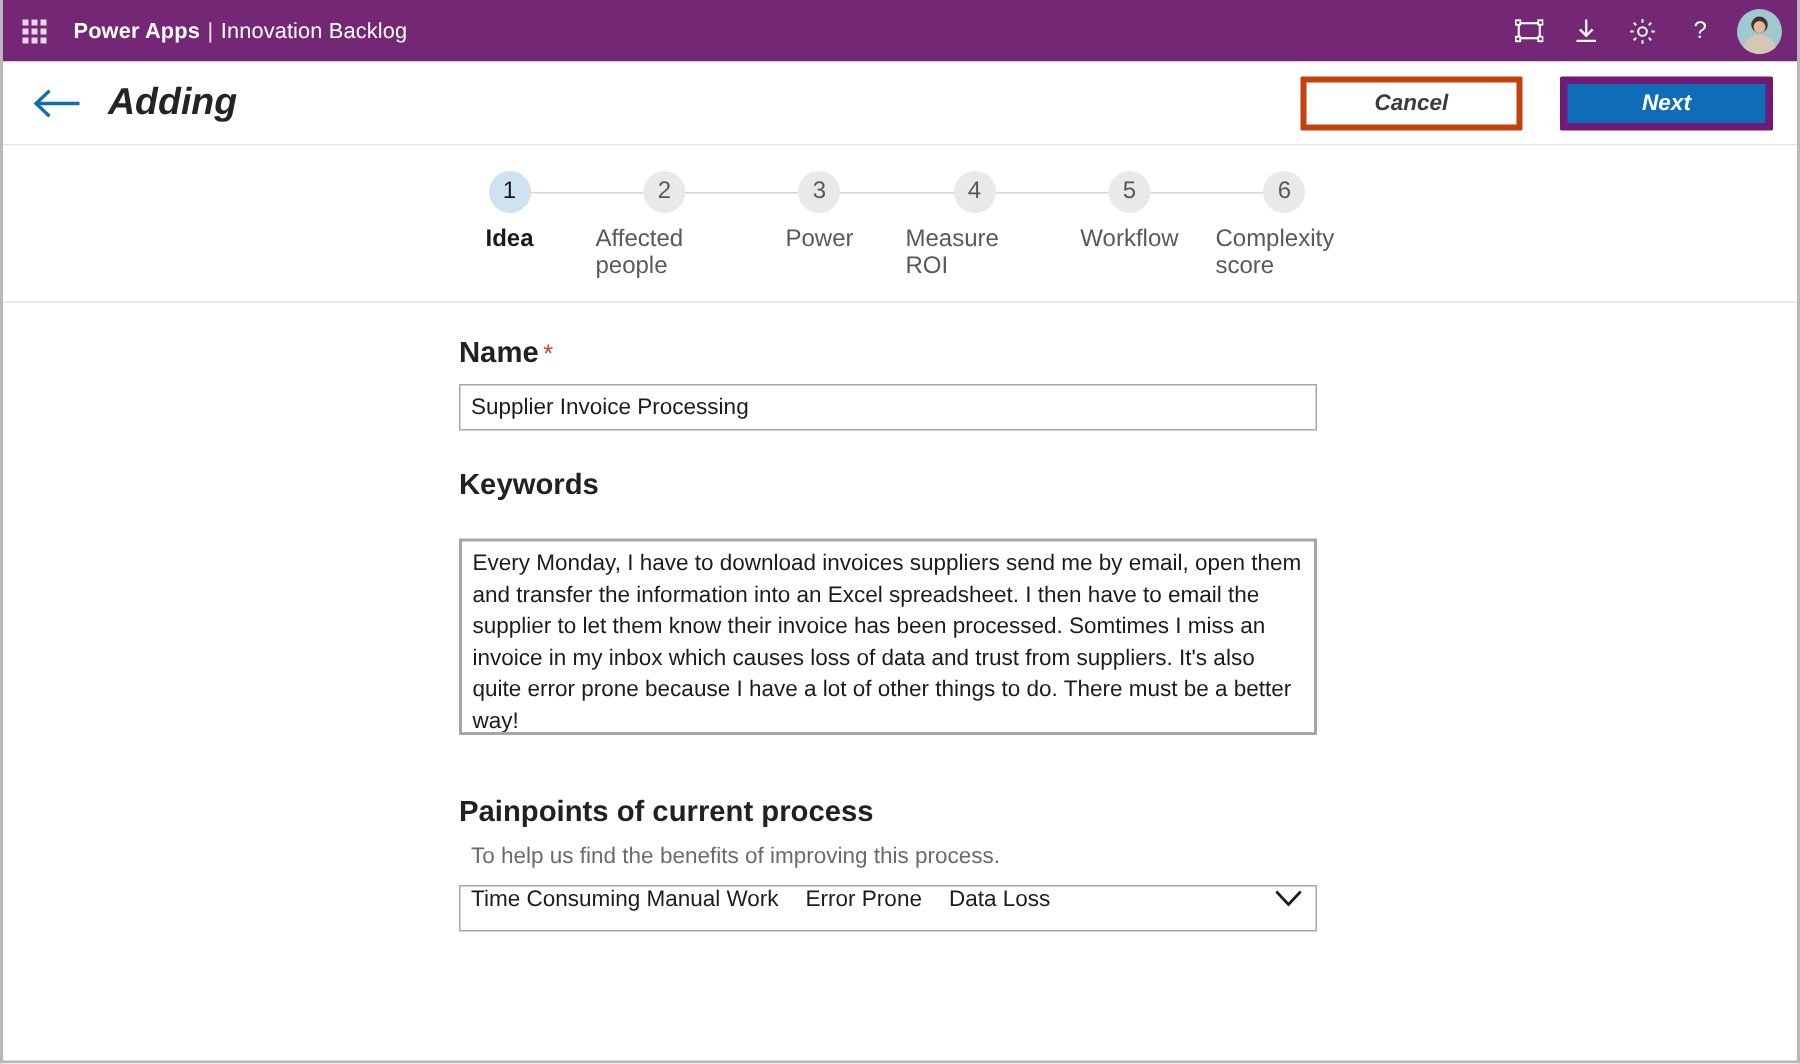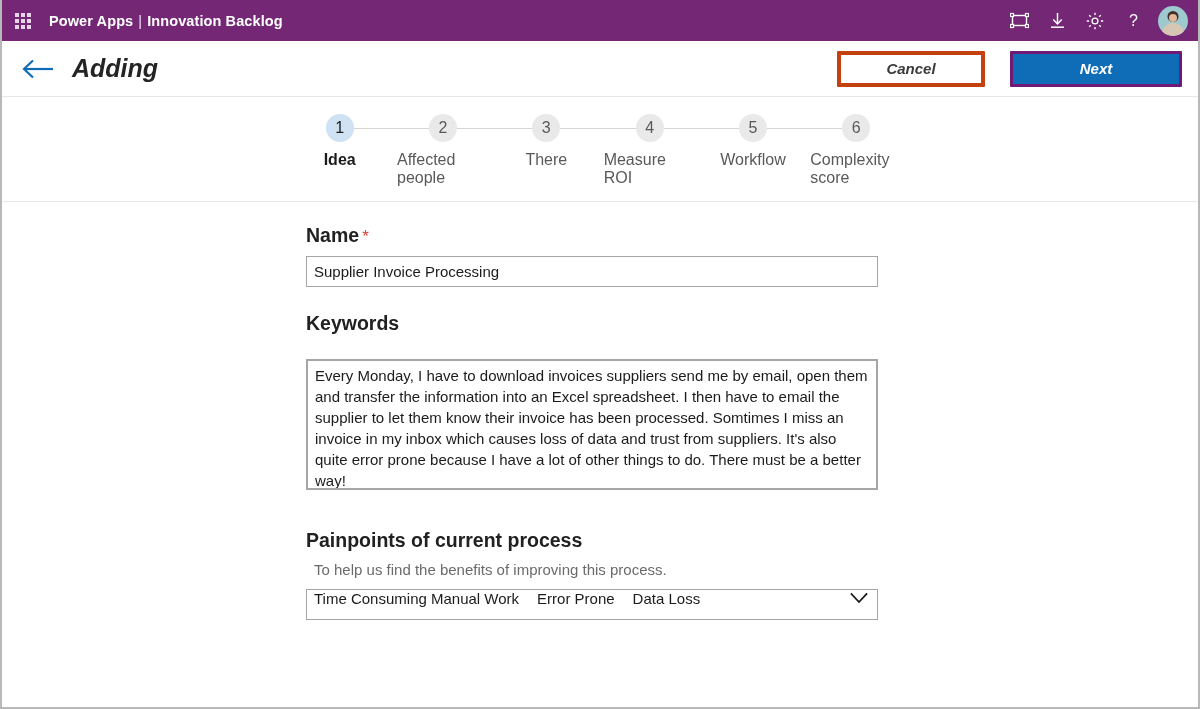--- a/index.html
+++ b/index.html
@@ -61,21 +61,21 @@
     letter-spacing: 0.1px;
     margin-left: 9px;
     white-space: nowrap;
   }
   .suite-title .divider-pipe {
     font-weight: normal;
     padding: 0 5px;
     color: #f0e2f0;
   }
   .suite-title .app-name {
-    font-weight: bold;
+    font-weight: normal;
   }
   .suite-spacer { flex: 1 1 auto; }
   .suite-actions {
     display: flex;
     align-items: center;
     gap: 0px;
   }
   .suite-icon-btn {
     width: 38px;
     height: 41px;
@@ -168,25 +168,25 @@
     box-sizing: border-box;
   }
   .btn-cancel {
     width: 148px;
     height: 36px;
     background: #ffffff;
     color: #3b3b3b;
     border: 4px solid #c2410c;
   }
   .btn-next {
-    width: 172px;
+    width: 142px;
     height: 36px;
     background: #0f6cb6;
     color: #ffffff;
-    border: 3px solid #701a75;
+    border: 5px solid #701a75;
     margin-left: 25px;
   }
 
   
   .stepper-wrap {
     flex: 0 0 auto;
     border-bottom: 1px solid #e6e6e6;
     padding: 17px 0 14px 0;
     background: #ffffff;
   }
@@ -442,21 +442,21 @@
 
       <div class="step">
         <div class="connector"></div>
         <div class="circle">2</div>
         <div class="step-label">Affected people</div>
       </div>
 
       <div class="step">
         <div class="connector"></div>
         <div class="circle">3</div>
-        <div class="step-label">There</div>
+        <div class="step-label">Power</div>
       </div>
 
       <div class="step">
         <div class="connector"></div>
         <div class="circle">4</div>
         <div class="step-label">Measure ROI</div>
       </div>
 
       <div class="step">
         <div class="connector"></div>

